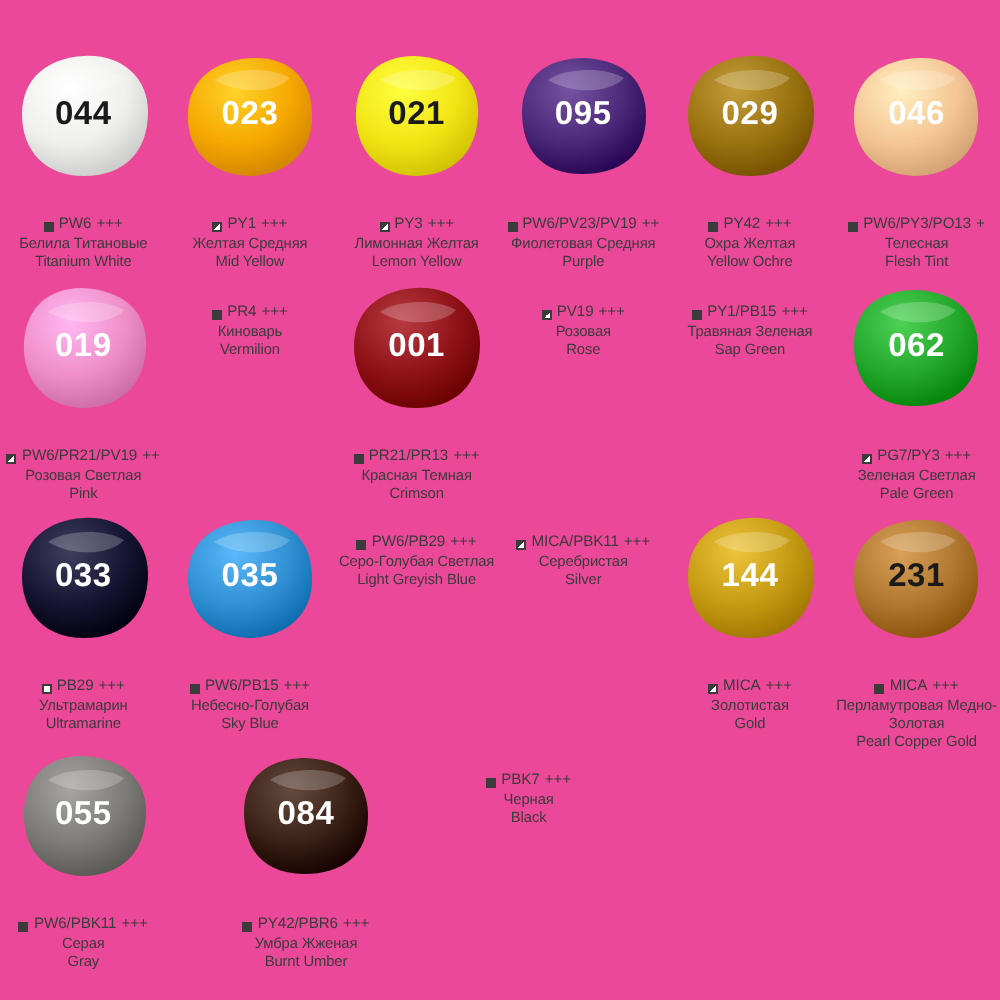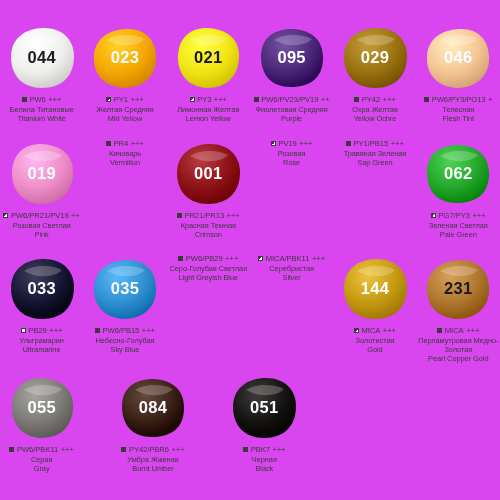--- a/index.html
+++ b/index.html
@@ -10,21 +10,21 @@
   body {
     width: 500px;
     height: 500px;
     font-family: "Liberation Sans", sans-serif;
     overflow: hidden;
   }
   #sheet {
     position: relative;
     width: 500px;
     height: 500px;
-    background: #d946ef;
+    background: #ec4899;
   }
   .row {
     display: flex;
     width: 500px;
     box-sizing: border-box;
   }
   .cell {
     width: 83.33px;
     box-sizing: border-box;
     display: flex;
@@ -71,23 +71,24 @@
     text-align: center;
     color: #3b3b3b;
     line-height: 1.22;
     margin-top: 1px;
   }
   .pigline {
     font-size: 7.6px;
     white-space: nowrap;
     letter-spacing: -0.05px;
     display: flex;
-    align-items: center;
+    align-items: flex-end;
     justify-content: center;
     gap: 2.5px;
+    margin-top: 12px;
   }
   .opq {
     display: inline-block;
     width: 5px;
     height: 5px;
     border: 1px solid #3b3b3b;
     box-sizing: border-box;
     flex: 0 0 auto;
     position: relative;
     top: -0.5px;
@@ -575,36 +576,20 @@
           <div class="pigline">
             <span class="opq full"></span>
             <span>PY42/PBR6</span>
             <span>+++</span>
           </div>
           <div class="nm-ru">Умбра Жженая</div>
           <div class="nm-en">Burnt Umber</div>
         </div>
       </div>
       <div class="cell">
-        <div class="blob-wrap">
-          <div class="blob">
-            <svg class="body" viewBox="0 0 68 64" width="68" height="64">
-              <defs>
-                <radialGradient id="g20" cx="38%" cy="28%" r="78%">
-                  <stop offset="0%" stop-color="#3f3d3b"></stop>
-                  <stop offset="58%" stop-color="#151311"></stop>
-                  <stop offset="100%" stop-color="#000000"></stop>
-                </radialGradient>
-              </defs>
-              <path d="M34 2 C52 1 66 12 66 30 C66 50 54 62 34 62 C15 62 3 50 3 31 C3 13 16 3 34 2 Z" fill="url(#g20)"></path>
-              <path d="M16 14 C24 8 44 7 54 13 C48 20 30 22 16 14 Z" fill="#ffffff" opacity="0.22"></path>
-            </svg>
-            <span class="code light">051</span>
-          </div>
-        </div>
         <div class="meta">
           <div class="pigline">
             <span class="opq full"></span>
             <span>PBK7</span>
             <span>+++</span>
           </div>
           <div class="nm-ru">Черная</div>
           <div class="nm-en">Black</div>
         </div>
       </div>

